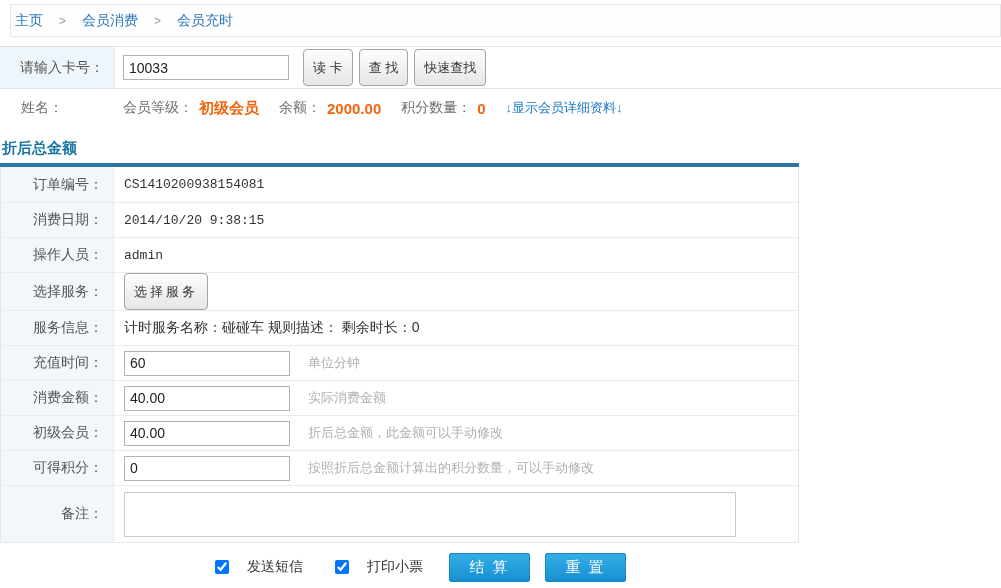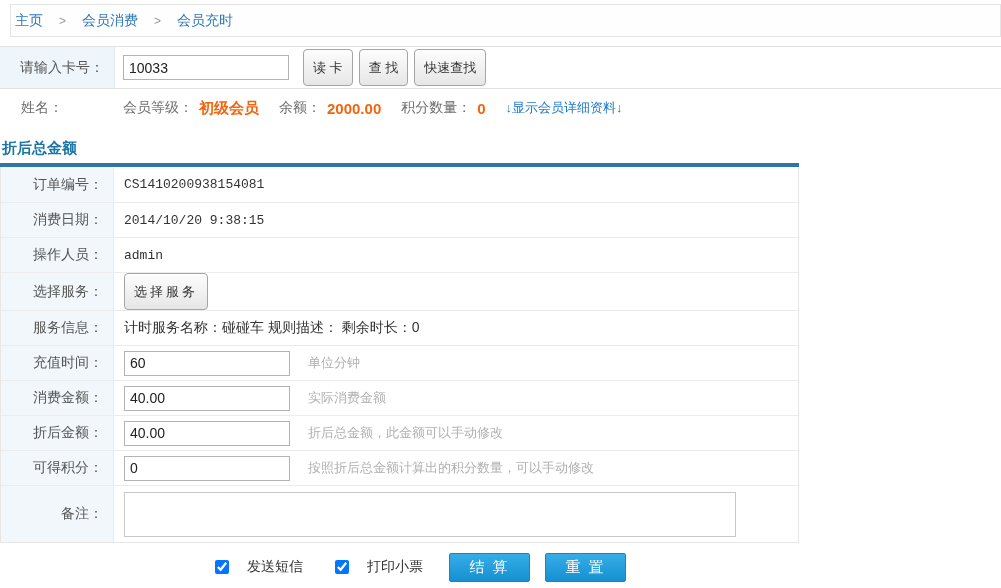--- a/index.html
+++ b/index.html
@@ -169,21 +169,21 @@
 
   <div class="f-row">
     <div class="cell-label">消费金额：</div>
     <div class="f-value">
       <input class="field" type="text" value="40.00" style="">
       <span class="hint">实际消费金额</span>
     </div>
   </div>
 
   <div class="f-row">
-    <div class="cell-label">折后金额：</div>
+    <div class="cell-label">初级会员：</div>
     <div class="f-value">
       <input class="field" type="text" value="40.00" style="">
       <span class="hint">折后总金额，此金额可以手动修改</span>
     </div>
   </div>
 
   <div class="f-row">
     <div class="cell-label">可得积分：</div>
     <div class="f-value">
       <input class="field" type="text" value="0" style="">

